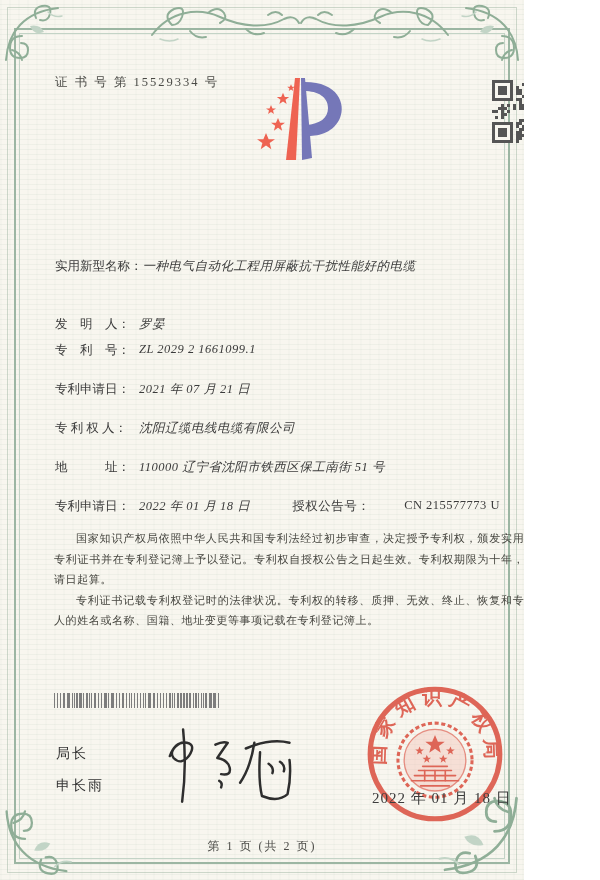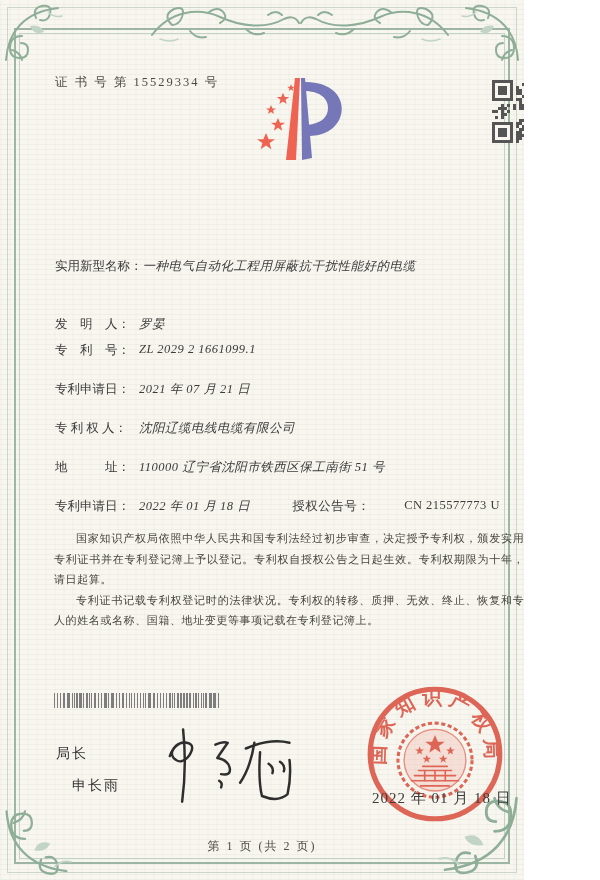--- a/index.html
+++ b/index.html
@@ -29,21 +29,21 @@
   .r1{top:258px}.r2{top:316px}.r3{top:342px}.r4{top:381px}.r5{top:420px}.r6{top:459px}.r7{top:498px}
   .pair2{margin-left:42px;display:flex;gap:28px;}
   .pair2 .lab2{margin-right:6px;}
   
   .paras{position:absolute;left:54px;top:528px;width:494px;font-size:11px;line-height:20.5px;
     color:#45453f;text-align:justify;letter-spacing:.6px;}
   .paras p{margin:0;text-indent:2em;}
   
   .barcode{position:absolute;left:54px;top:693px;}
   .signer-title{position:absolute;left:56px;top:745px;font-size:14px;color:#333;letter-spacing:2px;font-family:"Liberation Sans","DejaVu Sans",sans-serif;}
-  .signer-name{position:absolute;left:56px;top:777px;font-size:14px;color:#333;letter-spacing:2px;font-family:"Liberation Sans","DejaVu Sans",sans-serif;margin-left:16px;}
+  .signer-name{position:absolute;left:56px;top:777px;font-size:14px;color:#333;letter-spacing:2px;font-family:"Liberation Sans","DejaVu Sans",sans-serif;}
   .signature{position:absolute;left:145px;top:720px;}
   .seal{position:absolute;left:363px;top:682px;}
   .seal-date{position:absolute;left:372px;top:789px;font-size:15px;color:#3c3c3c;letter-spacing:1px;}
   .footer{position:absolute;left:0;right:0;top:838px;text-align:center;font-size:12px;color:#4a4a46;letter-spacing:2px;}
 </style>
 </head>
 <body>
 
 <div class="page">
 

